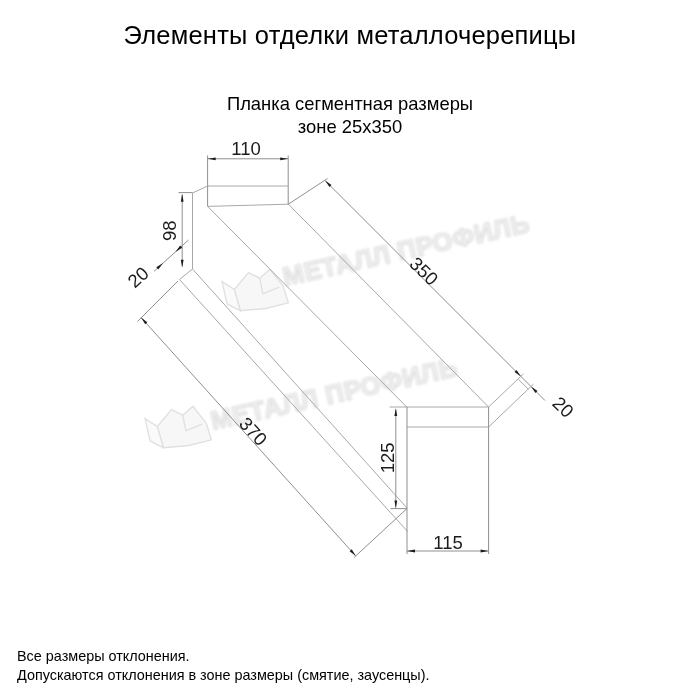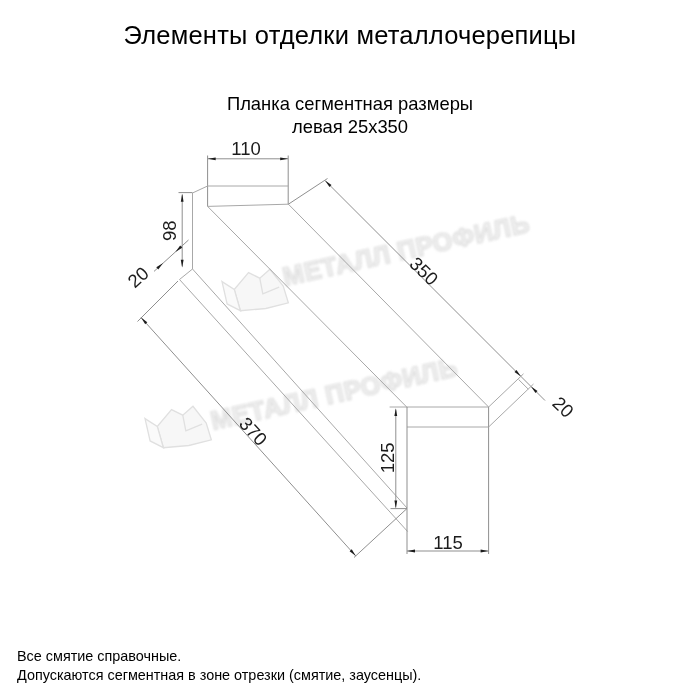--- a/index.html
+++ b/index.html
@@ -3,21 +3,21 @@
 <style>
 html,body{margin:0;padding:0;background:#ffffff;width:700px;height:700px;overflow:hidden}
 .t{position:absolute;width:700px;text-align:center;font-family:"Liberation Sans", sans-serif;color:#000}
 </style></head>
 <body>
 
 <div class="t" style="top:20.5px;font-size:25.5px;letter-spacing:0.2px">Элементы отделки металлочерепицы</div>
 
 <div class="t" style="top:93px;font-size:18.4px">Планка сегментная размеры</div>
 
-<div class="t" style="top:116px;font-size:18.4px">левая 25x350</div>
+<div class="t" style="top:116px;font-size:18.4px">зоне 25x350</div>
 
 <svg width="700" height="700" style="position:absolute;left:0;top:0">
 
 <g transform="translate(221,267) scale(1.02,1.12)" stroke="#e0e0e0" stroke-width="1.3" fill="none" style="filter:blur(0.4px)">
       <path d="M13,20 L27,5 L38,10 L48,2 L61,17 L66,32 L44,37 L19,39 Z" fill="#f7f7f7"></path>
       <path d="M38,10 L41,24 L57,18"></path>
       <path d="M1,13 L13,20 L19,39 L6,33 Z" fill="#fafafa"></path>
     </g>
 
 <g transform="translate(285,286) rotate(-12.5)" style="filter:blur(0.9px)">
@@ -112,15 +112,15 @@
     </g>
 
 <line x1="407.0" y1="508.5" x2="354.0" y2="557.5" stroke="#8f8f8f" stroke-width="1.0"></line>
 
 <line x1="407.0" y1="551.0" x2="488.6" y2="551.0" stroke="#8f8f8f" stroke-width="1.0"></line>
 <polygon points="407.2,551.0 415.0,549.5 415.0,552.5" fill="#1c1c1c"></polygon>
 <polygon points="488.4,551.0 480.6,552.5 480.6,549.5" fill="#1c1c1c"></polygon>
 <text x="448" y="548.5" font-family="Liberation Sans, sans-serif" font-size="18.5" fill="#1c1c1c" text-anchor="middle">115</text>
 </svg>
 
-<div style="position:absolute;left:17px;top:648px;font-family:'Liberation Sans', sans-serif;font-size:14.4px;color:#000">Все смятие справочные.</div>
+<div style="position:absolute;left:17px;top:648px;font-family:'Liberation Sans', sans-serif;font-size:14.4px;color:#000">Все размеры отклонения.</div>
 
-<div style="position:absolute;left:17px;top:667.3px;font-family:'Liberation Sans', sans-serif;font-size:14.4px;color:#000">Допускаются сегментная в зоне отрезки (смятие, заусенцы).</div>
+<div style="position:absolute;left:17px;top:667.3px;font-family:'Liberation Sans', sans-serif;font-size:14.4px;color:#000">Допускаются отклонения в зоне размеры (смятие, заусенцы).</div>
 
 </body></html>

